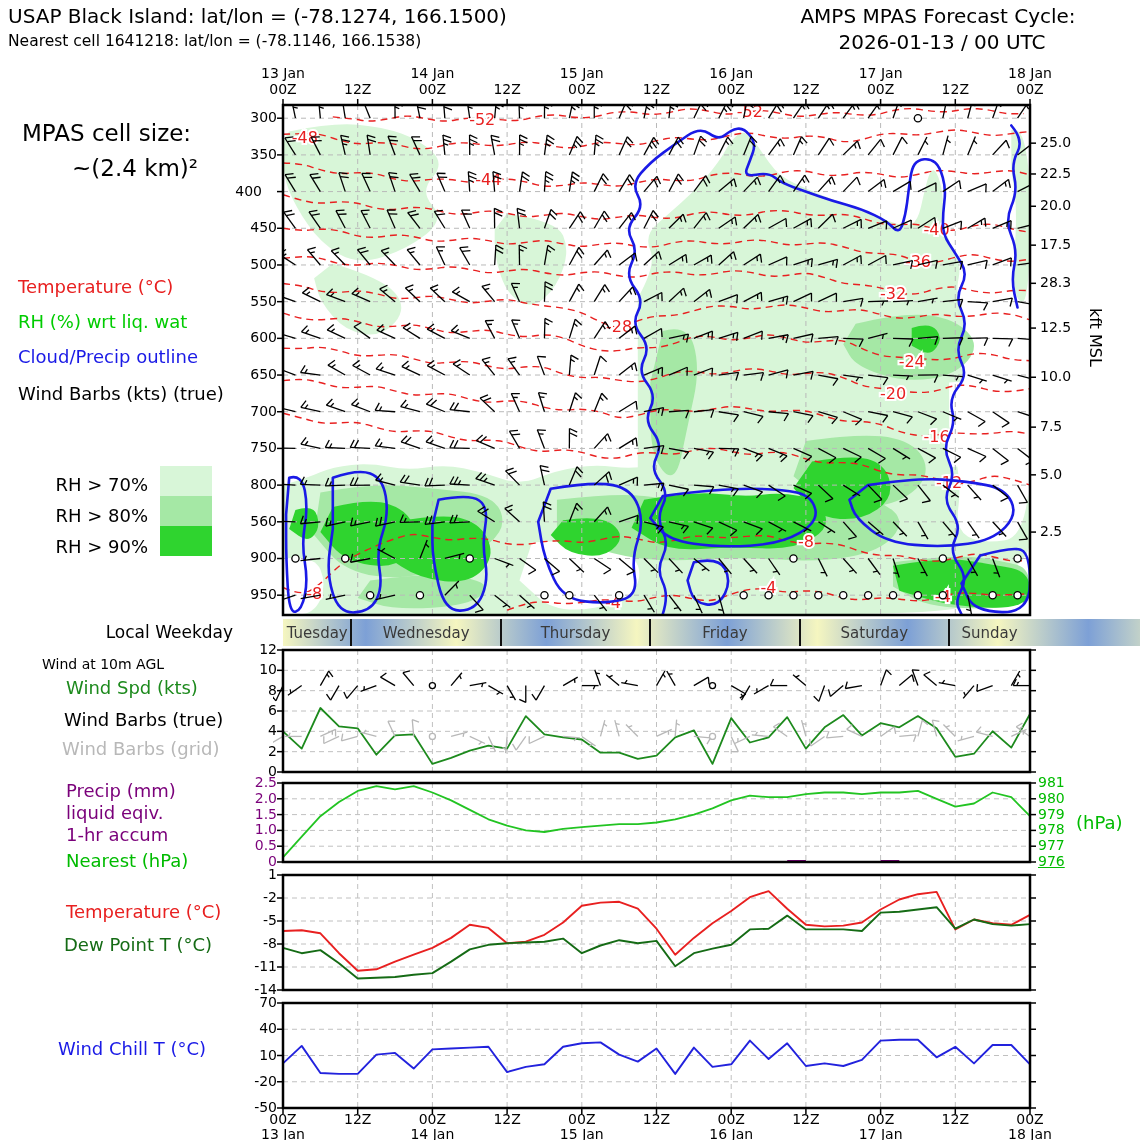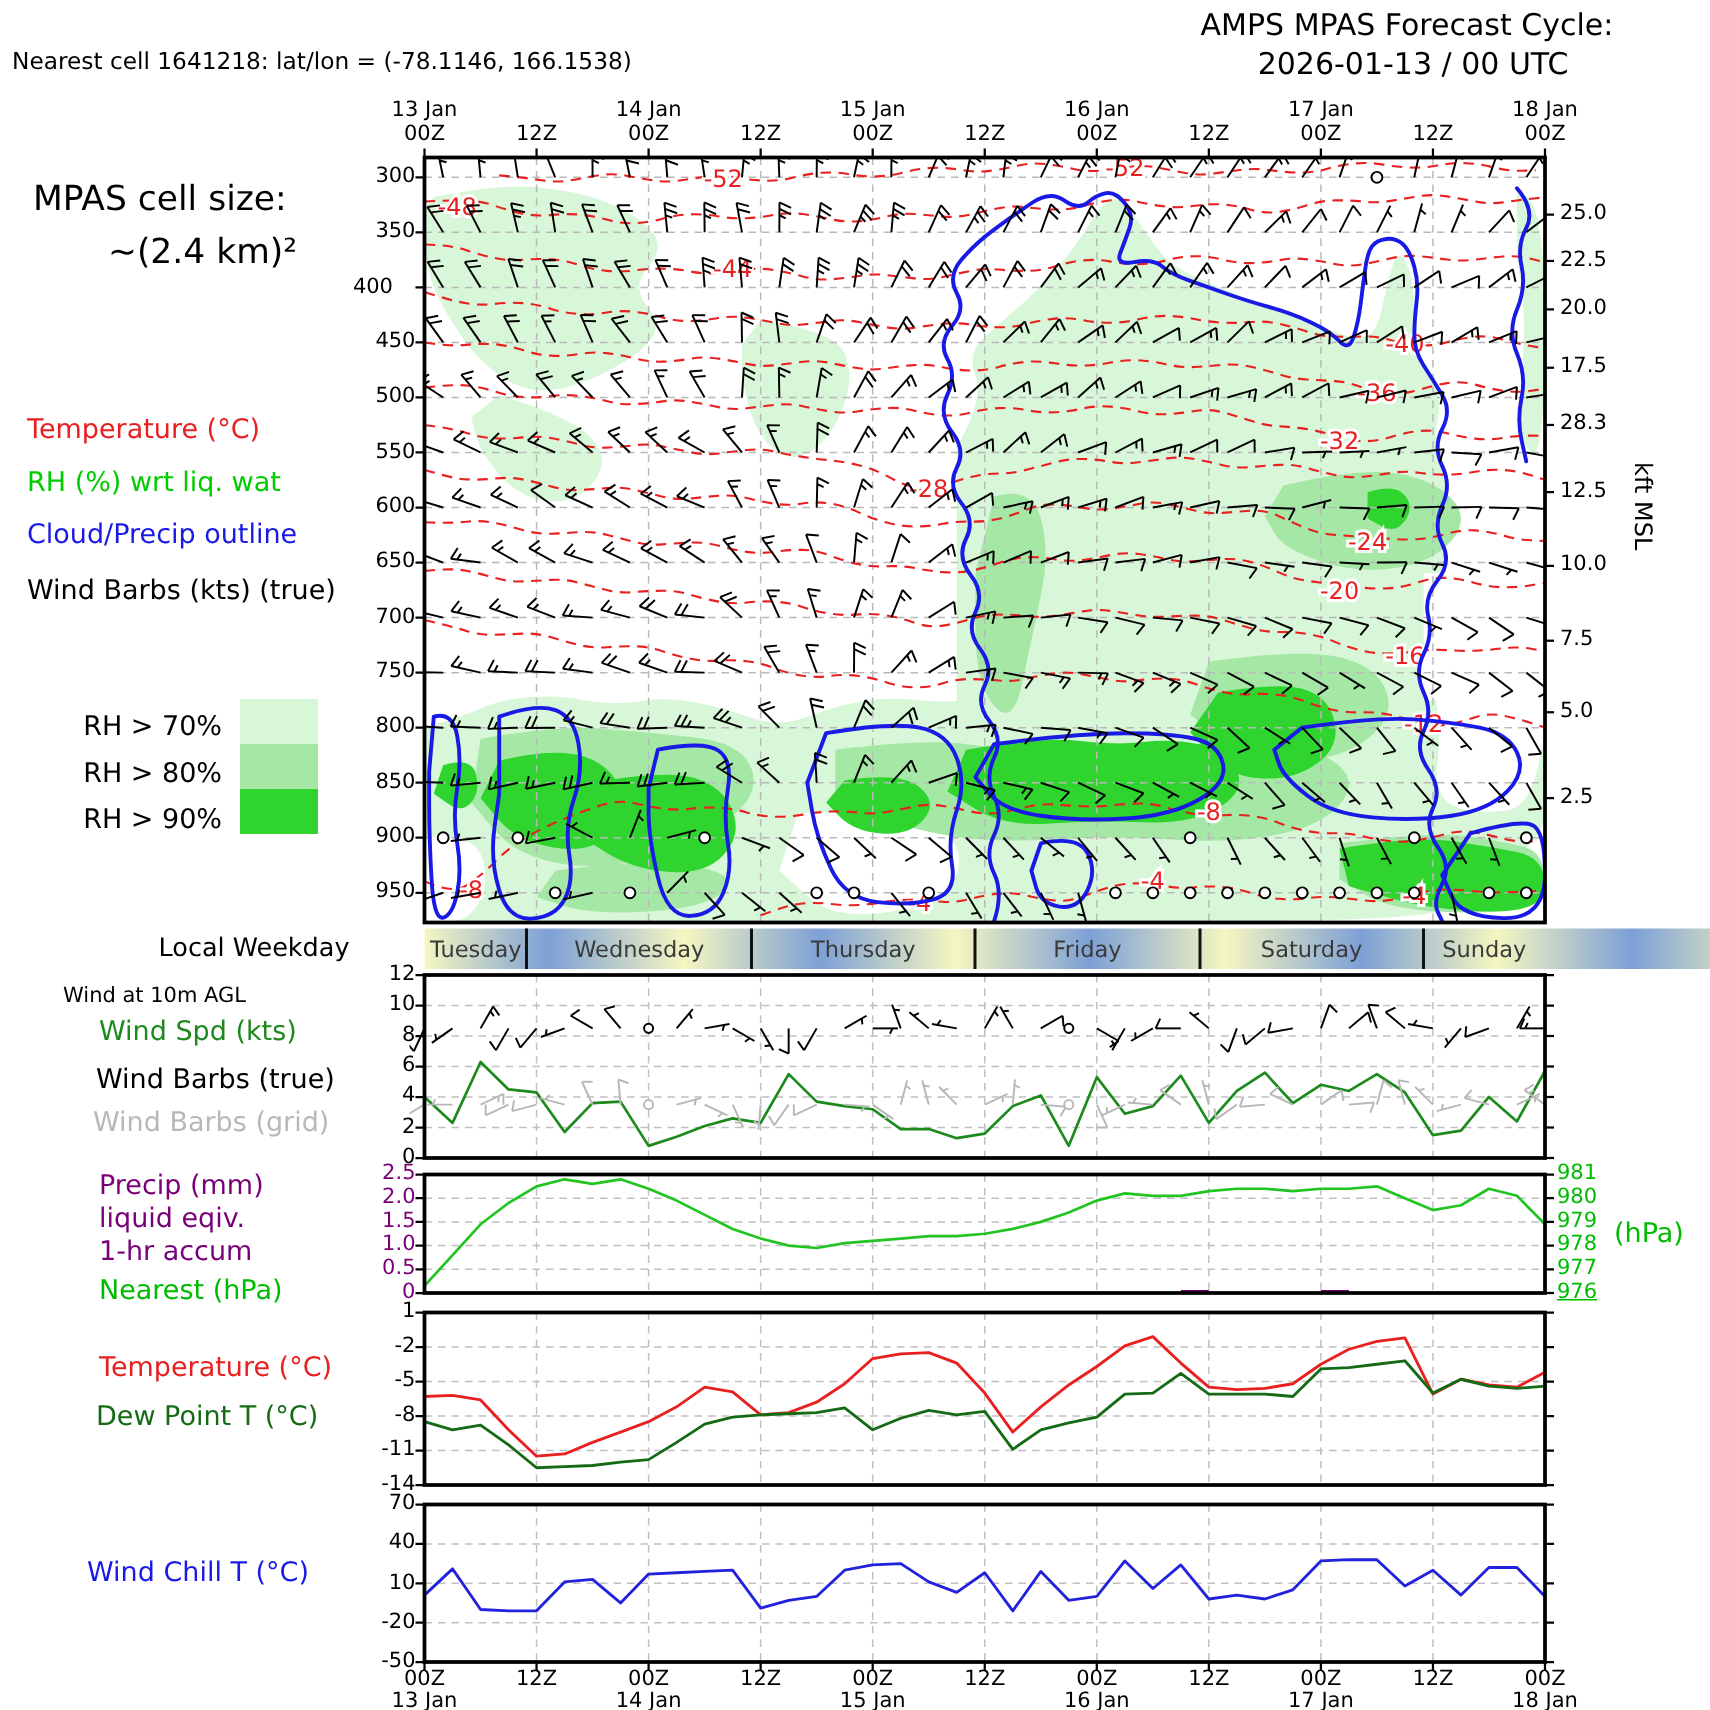--- a/index.html
+++ b/index.html
@@ -18,20 +18,21 @@
   #kft-axis-label{position:absolute;writing-mode:vertical-rl;font-size:16px;}
   svg{position:absolute;}
   #weekday-strip{position:absolute;left:283px;top:619px;width:903px;height:27px;}
   .daysep{position:absolute;top:0;width:2px;height:27px;background:#111;}
   .daylbl{position:absolute;top:5px;font-size:15px;color:#3a3a3a;transform:translateX(-50%);white-space:nowrap;}
 </style>
 </head>
 <body>
 
 <div id="app">
+  <div class="t1" style="left:8px;top:4px;">USAP Black Island: lat/lon = (-78.1274, 166.1500)</div>
   <div class="t2" style="left:8px;top:32px;">Nearest cell 1641218: lat/lon = (-78.1146, 166.1538)</div>
   <div class="t1 ctr" style="left:938px;top:4px;">AMPS MPAS Forecast Cycle:</div>
   <div class="t1 ctr" style="left:942px;top:30px;">2026-01-13 / 00 UTC</div>
 
   <div style="position:absolute;left:22px;top:120px;font-size:23px;">MPAS cell size:</div>
   <div style="position:absolute;left:72px;top:155px;font-size:23px;">~(2.4 km)²</div>
 
   <div class="side red" style="left:18px;top:276px;">Temperature (°C)</div>
   <div class="side brightgrn" style="left:18px;top:311px;">RH (%) wrt liq. wat</div>
   <div class="side blu" style="left:18px;top:346px;">Cloud/Precip outline</div>
@@ -1576,21 +1577,21 @@
     <div class="lbl sm" style="left: 277px; top: 146.899px; transform: translateX(-100%);">350</div>
     <div class="lbl sm" style="left: 262px; top: 183.59px; transform: translateX(-100%);">400</div>
     <div class="lbl sm" style="left: 277px; top: 220.281px; transform: translateX(-100%);">450</div>
     <div class="lbl sm" style="left: 277px; top: 256.971px; transform: translateX(-100%);">500</div>
     <div class="lbl sm" style="left: 277px; top: 293.662px; transform: translateX(-100%);">550</div>
     <div class="lbl sm" style="left: 277px; top: 330.353px; transform: translateX(-100%);">600</div>
     <div class="lbl sm" style="left: 277px; top: 367.043px; transform: translateX(-100%);">650</div>
     <div class="lbl sm" style="left: 277px; top: 403.734px; transform: translateX(-100%);">700</div>
     <div class="lbl sm" style="left: 277px; top: 440.424px; transform: translateX(-100%);">750</div>
     <div class="lbl sm" style="left: 277px; top: 477.115px; transform: translateX(-100%);">800</div>
-    <div class="lbl sm" style="left: 277px; top: 513.806px; transform: translateX(-100%);">850</div>
+    <div class="lbl sm" style="left: 277px; top: 513.806px; transform: translateX(-100%);">560</div>
     <div class="lbl sm" style="left: 277px; top: 550.496px; transform: translateX(-100%);">900</div>
     <div class="lbl sm" style="left: 277px; top: 587.187px; transform: translateX(-100%);">950</div>
     <div class="lbl sm" style="left: 1040px; top: 135.158px;">25.0</div>
     <div class="lbl sm" style="left: 1040px; top: 165.978px;">22.5</div>
     <div class="lbl sm" style="left: 1040px; top: 198.266px;">20.0</div>
     <div class="lbl sm" style="left: 1040px; top: 237.158px;">17.5</div>
     <div class="lbl sm" style="left: 1040px; top: 275.317px;">28.3</div>
     <div class="lbl sm" style="left: 1040px; top: 320.079px;">12.5</div>
     <div class="lbl sm" style="left: 1040px; top: 369.245px;">10.0</div>
     <div class="lbl sm" style="left: 1040px; top: 419.144px;">7.5</div>

